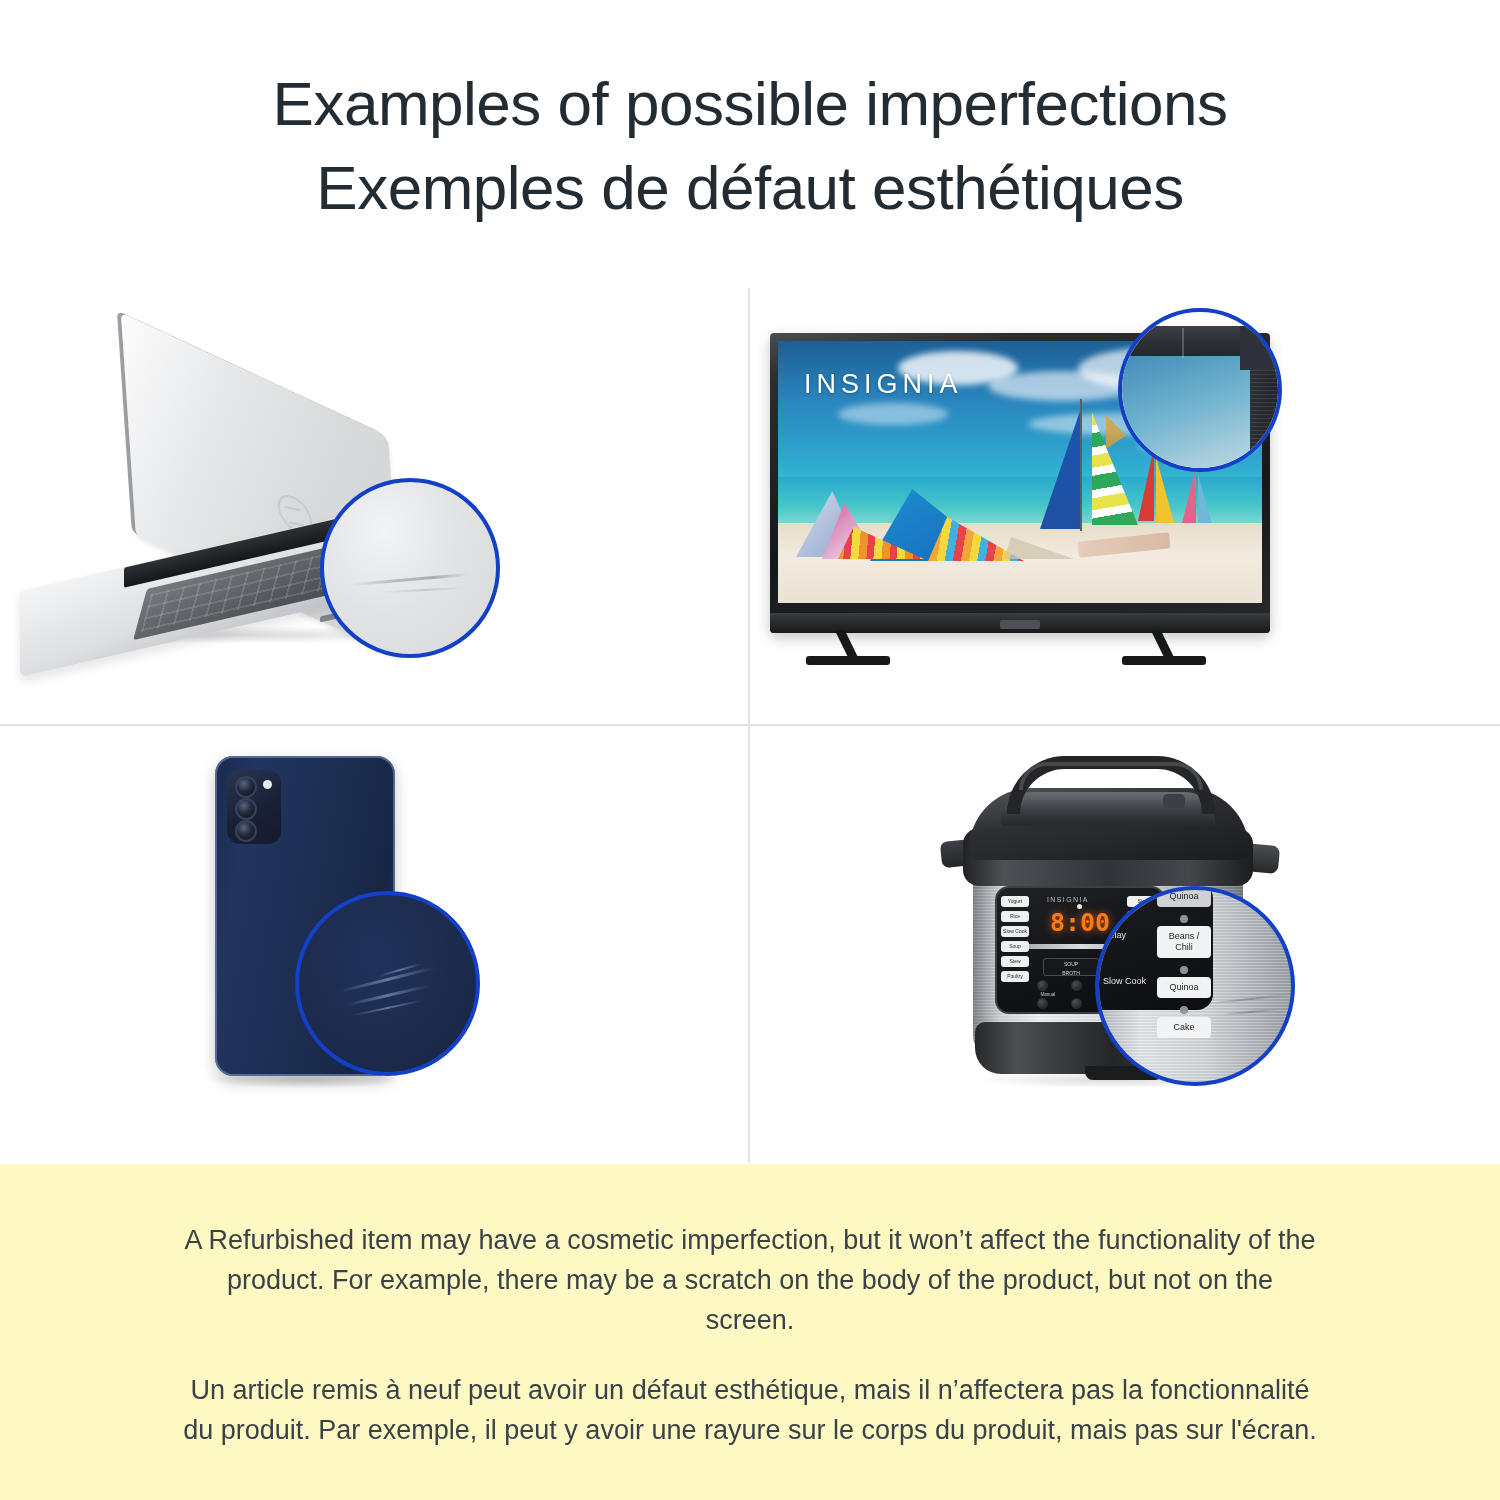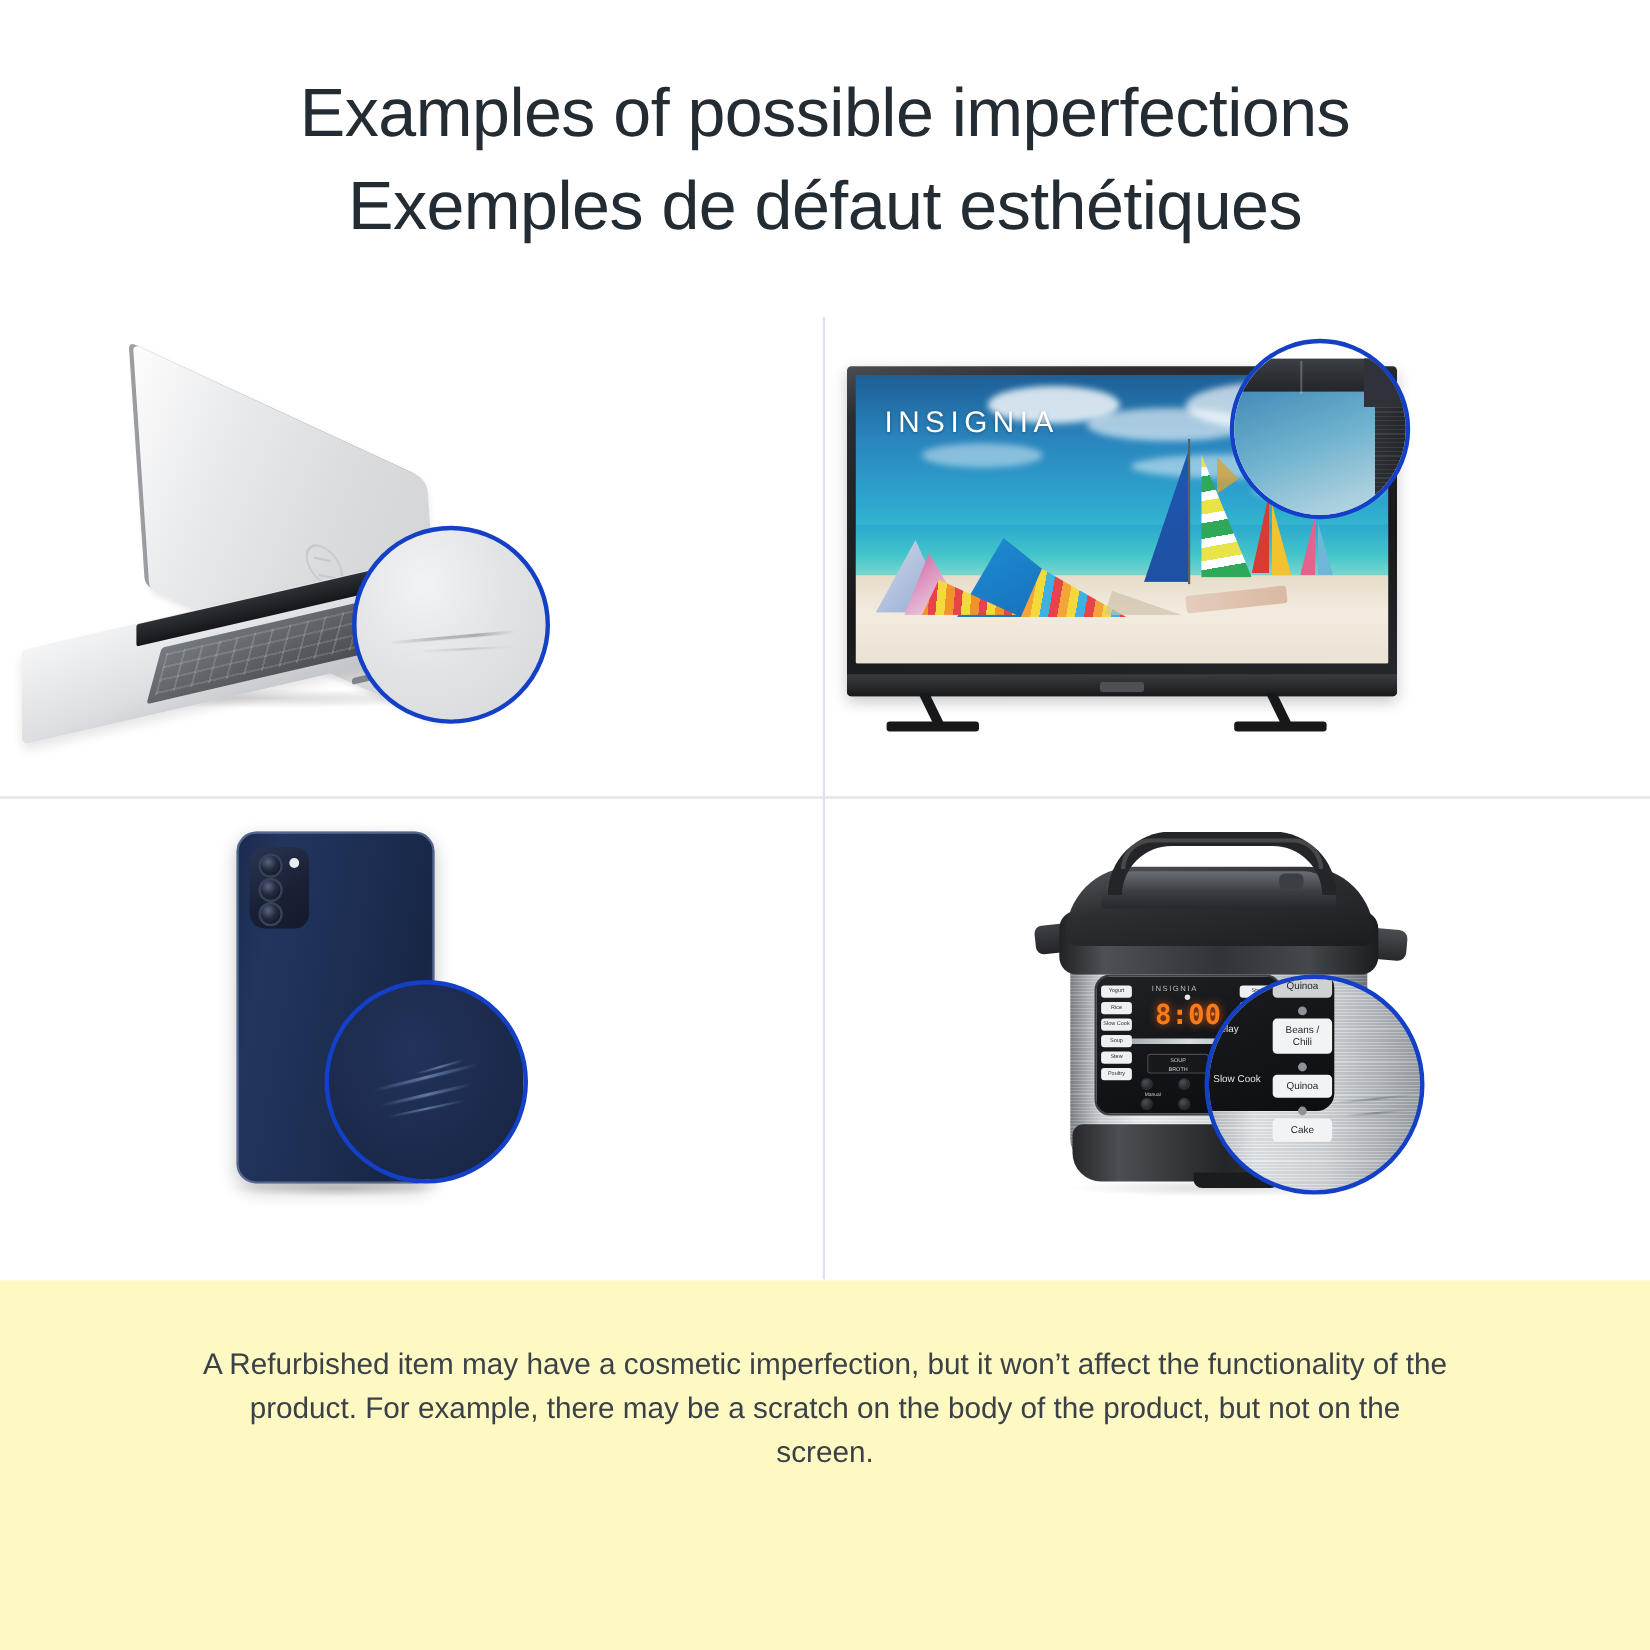--- a/index.html
+++ b/index.html
@@ -607,15 +607,16 @@
           <div class="cscr cs1"></div>
           <div class="cscr cs2"></div>
         </div>
       </div>
     </div>
 
   </div>
 
   <div class="footer">
     <p class="footer-p fp1">A Refurbished item may have a cosmetic imperfection, but it won’t affect the functionality of the product. For example, there may be a scratch on the body of the product, but not on the screen.</p>
+    <p class="footer-p fp2">Un article remis à neuf peut avoir un défaut esthétique, mais il n’affectera pas la fonctionnalité du produit. Par exemple, il peut y avoir une rayure sur le corps du produit, mais pas sur l'écran.</p>
   </div>
 
 </div>
 
 </body></html>

